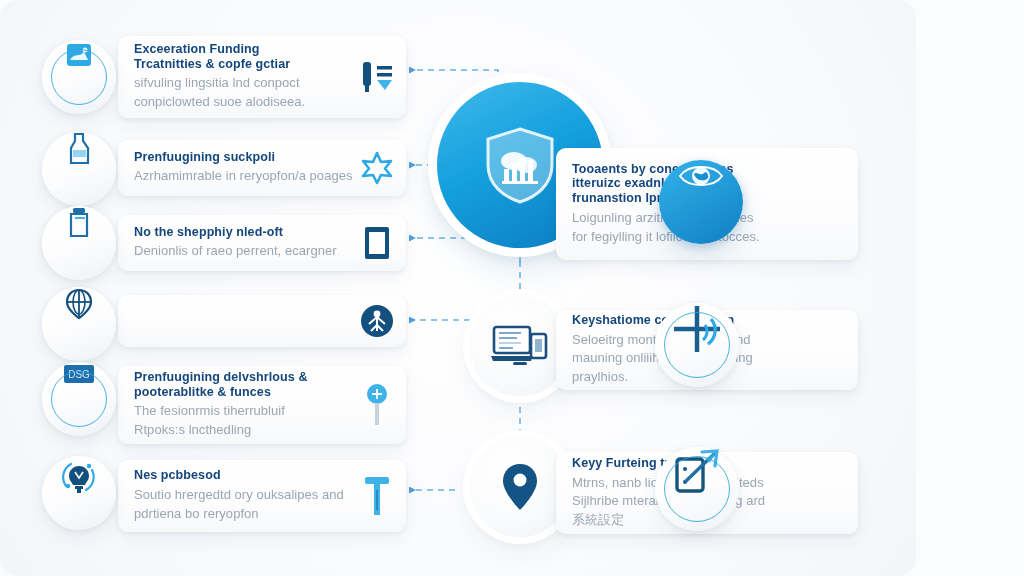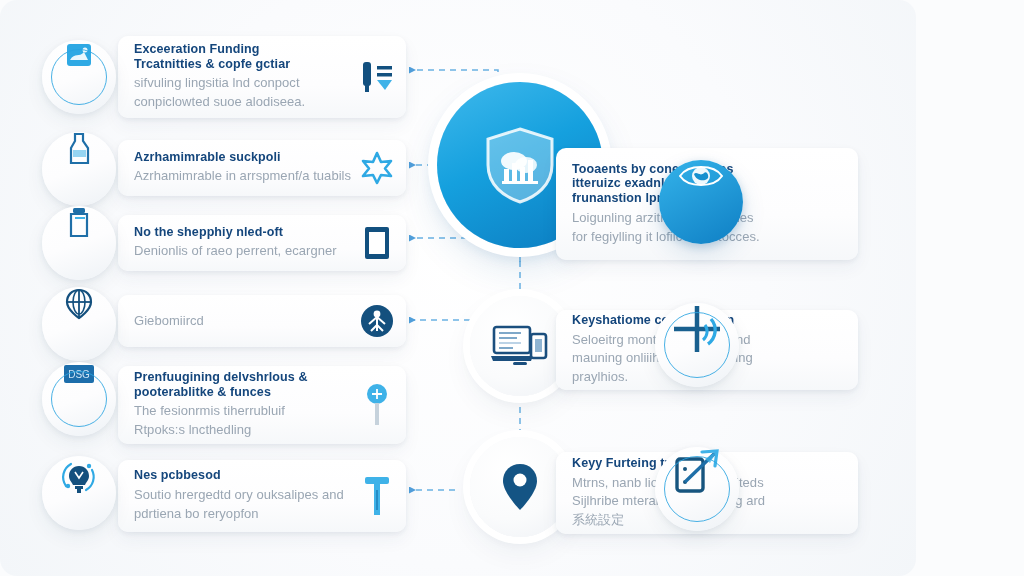--- a/index.html
+++ b/index.html
@@ -267,24 +267,24 @@
         <rect x="3" y="4" width="24" height="22" rx="3" fill="#2fa9e4"></rect>
         <path d="M6 20 C11 12 15 18 20 12 L24 20 Z" fill="#ffffff" opacity="0.9"></path>
         <circle cx="21" cy="10" r="2.5" fill="#ffffff" opacity="0.9"></circle>
       </svg>
     </span>
   </div>
 
   <div class="card left" style="top:140px; height:56px;">
     <div class="card-text">
       <div class="card-title">
-        <div>Azrhamimrable suckpoli</div>
-      </div>
-      <div class="card-desc">
-        <div>Azrhamimrable in arrspmenf/a tuabils</div>
+        <div>Prenfuugining suckpoli</div>
+      </div>
+      <div class="card-desc">
+        <div>Azrhamimrable in reryopfon/a poages</div>
       </div>
     </div>
     <span class="inline-icon">
       <svg width="34" height="34" viewBox="0 0 34 34">
         <path d="M17 2 L21 11 L31 10 L25 17.5 L31 25 L21 24 L17 32 L13 24 L3 25 L9 17.5 L3 10 L13 11 Z" fill="none" stroke="#2fa9e4" stroke-width="2.6" stroke-linejoin="round"></path>
       </svg>
     </span>
   </div>
   <div class="badge l" style="top:132px;">
 
@@ -318,23 +318,20 @@
       <svg width="30" height="34" viewBox="0 0 30 34">
         <rect x="9" y="2" width="12" height="5" rx="1.5" fill="#1f6fa8"></rect>
         <path d="M7 8 L23 8 L23 30 L7 30 Z" fill="none" stroke="#1f6fa8" stroke-width="2.2"></path>
         <path d="M11 12 L21 12" stroke="#3fb2e8" stroke-width="2"></path>
       </svg>
     </span>
   </div>
 
   <div class="card left" style="top:295px; height:52px;">
     <div class="card-text">
-      <div class="card-desc">
-        <div>Giebomiircd</div>
-      </div>
     </div>
     <span class="inline-icon">
       <svg width="36" height="36" viewBox="0 0 36 36">
         <circle cx="18" cy="18" r="16" fill="#14507e"></circle>
         <circle cx="18" cy="11" r="3.4" fill="#ffffff"></circle>
         <path d="M18 14 L10 21 M18 14 L26 21 M18 14 L18 28 M12 28 L18 22 L24 28" stroke="#ffffff" stroke-width="2" fill="none"></path>
       </svg>
     </span>
   </div>
   <div class="badge l" style="top:287px;">

